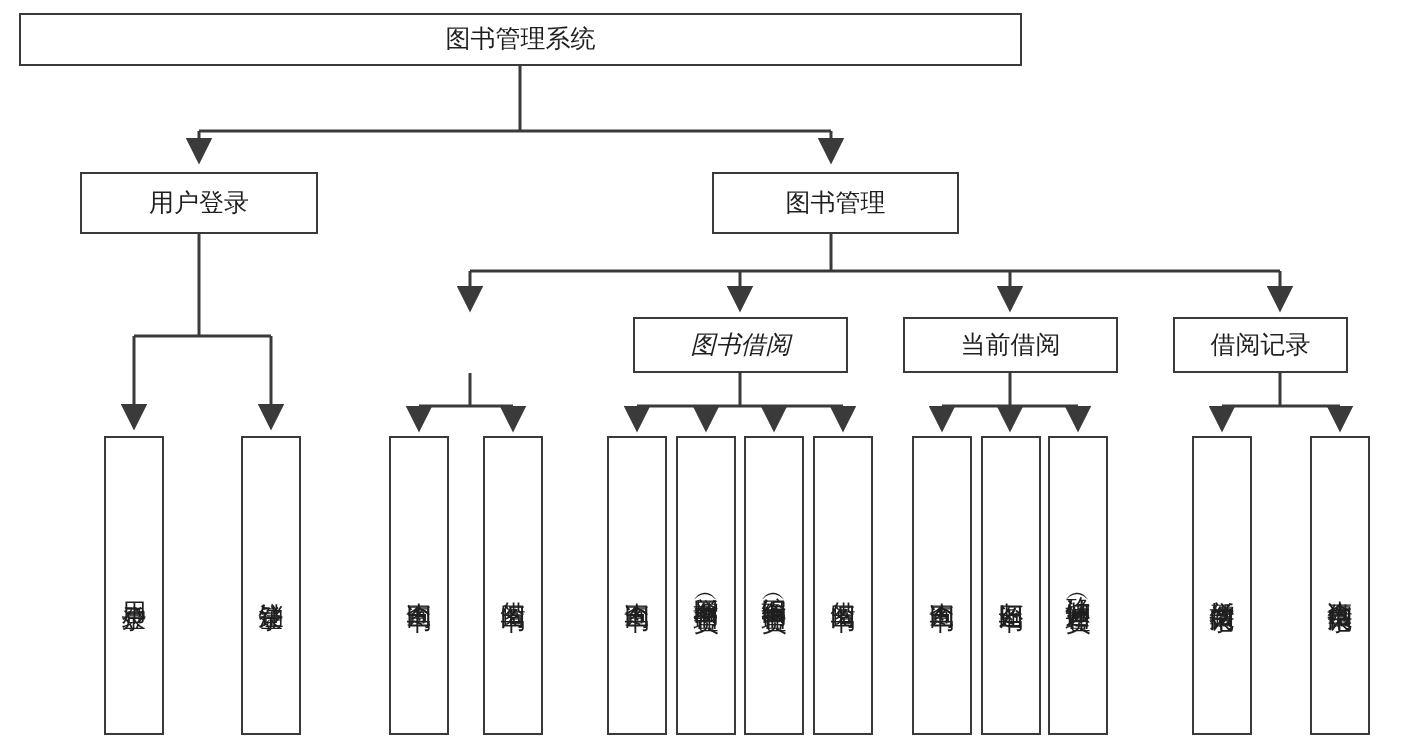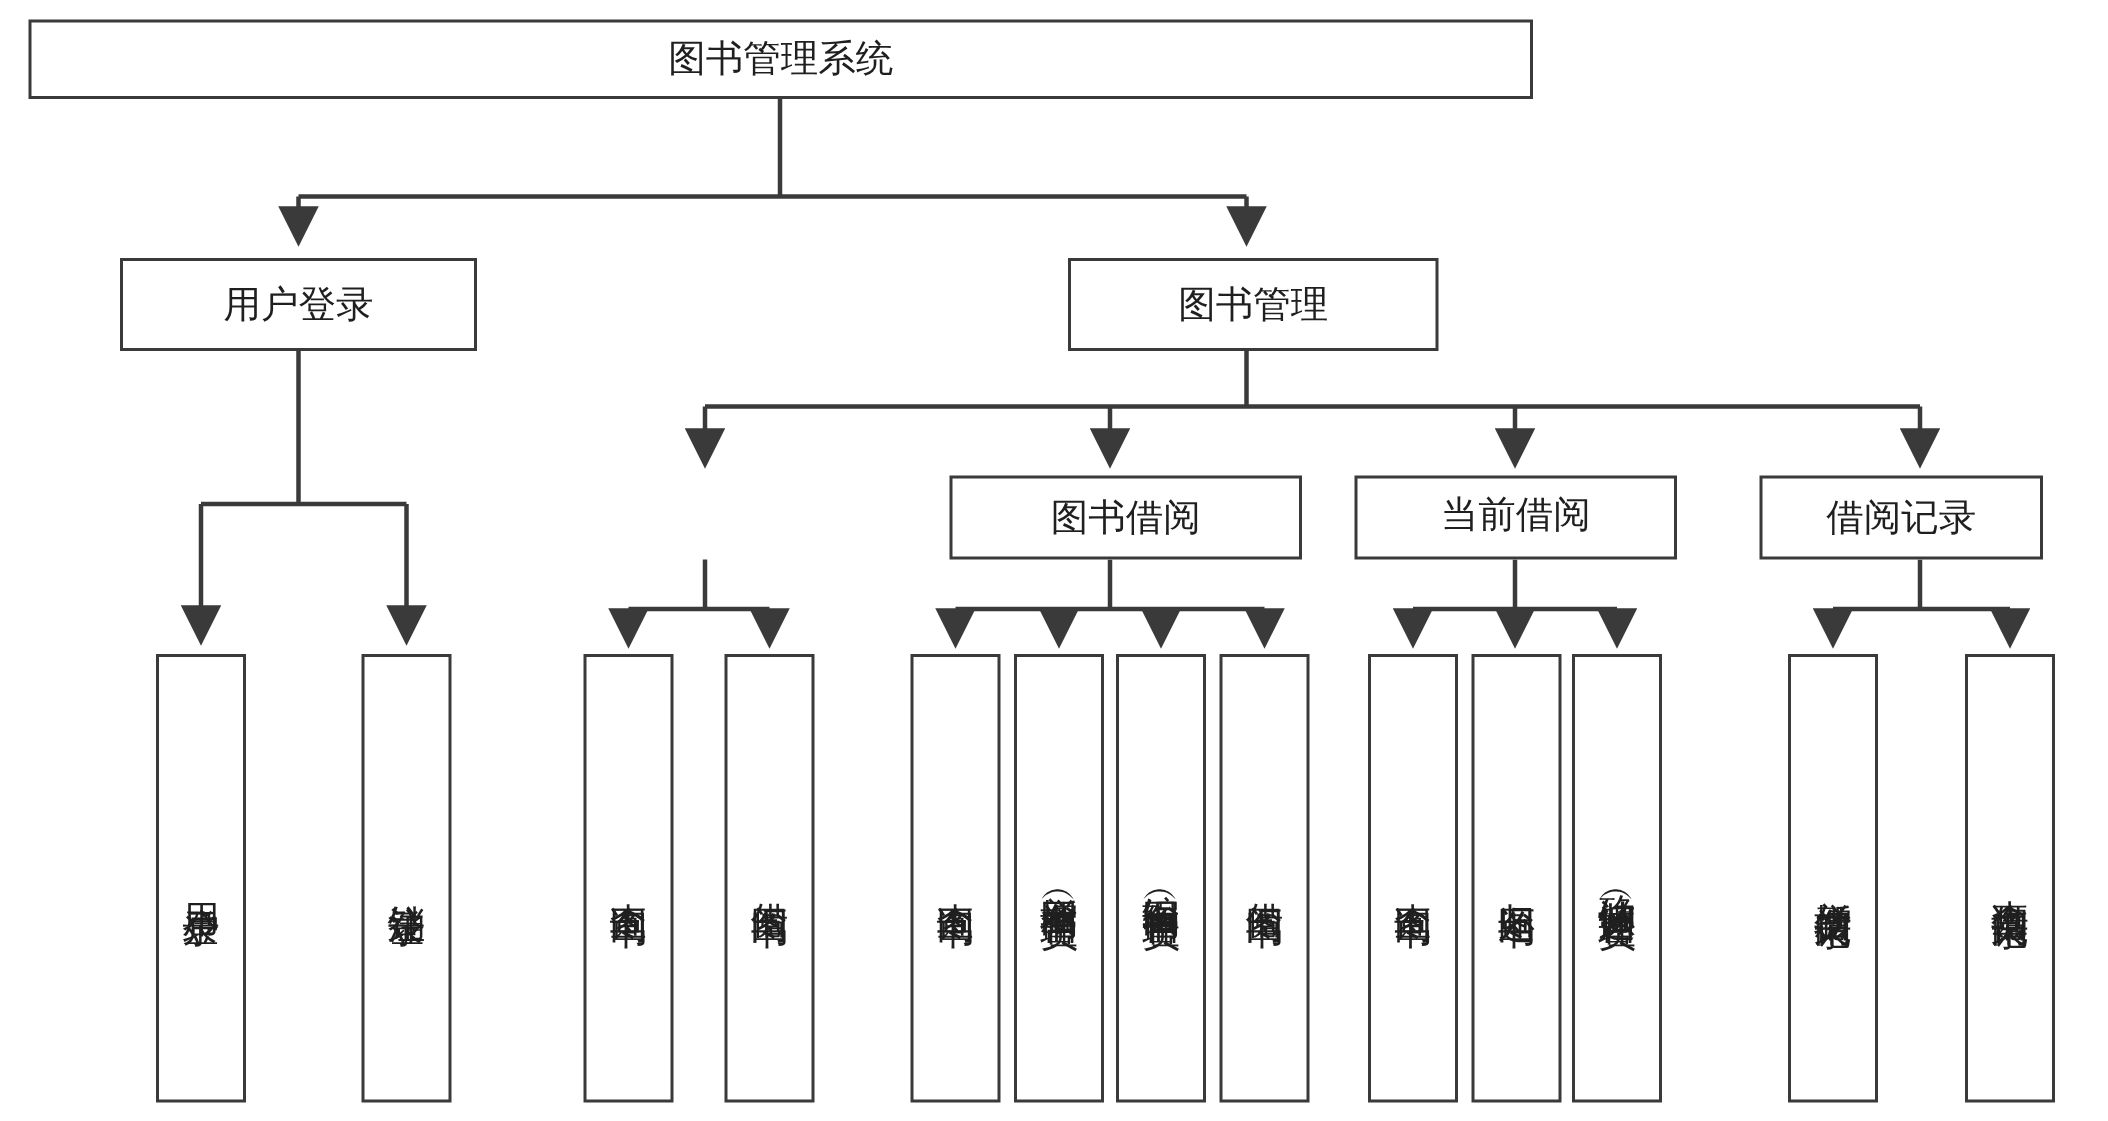--- a/index.html
+++ b/index.html
@@ -126,27 +126,27 @@
     <span class="node-label">图书管理系统</span>
   </div>
 
   <div class="node horizontal" style="left:80px; top:172px; width:238px; height:62px;">
     <span class="node-label">用户登录</span>
   </div>
   <div class="node horizontal" style="left:712px; top:172px; width:247px; height:62px;">
     <span class="node-label">图书管理</span>
   </div>
 
-  <div class="node horizontal" style="left:633px; top:317px; width:235px; height:56px;">
+  <div class="node horizontal" style="left:633px; top:317px; width:215px; height:56px;font-style:italic;">
     <span class="node-label">图书借阅</span>
   </div>
-  <div class="node horizontal" style="left:903px; top:317px; width:215px; height:56px;font-family:Liberation Mono, monospace;">
+  <div class="node horizontal" style="left:903px; top:317px; width:215px; height:56px;">
     <span class="node-label">当前借阅</span>
   </div>
-  <div class="node horizontal" style="left:1173px; top:317px; width:189px; height:56px;">
+  <div class="node horizontal" style="left:1173px; top:317px; width:175px; height:56px;">
     <span class="node-label">借阅记录</span>
   </div>
 
   <div class="node vertical" style="left:104px; top:436px; width:60px; height:299px;">
     <span class="node-label">用户登录</span>
   </div>
   <div class="node vertical" style="left:241px; top:436px; width:60px; height:299px;">
     <span class="node-label">注销登录</span>
   </div>
 

